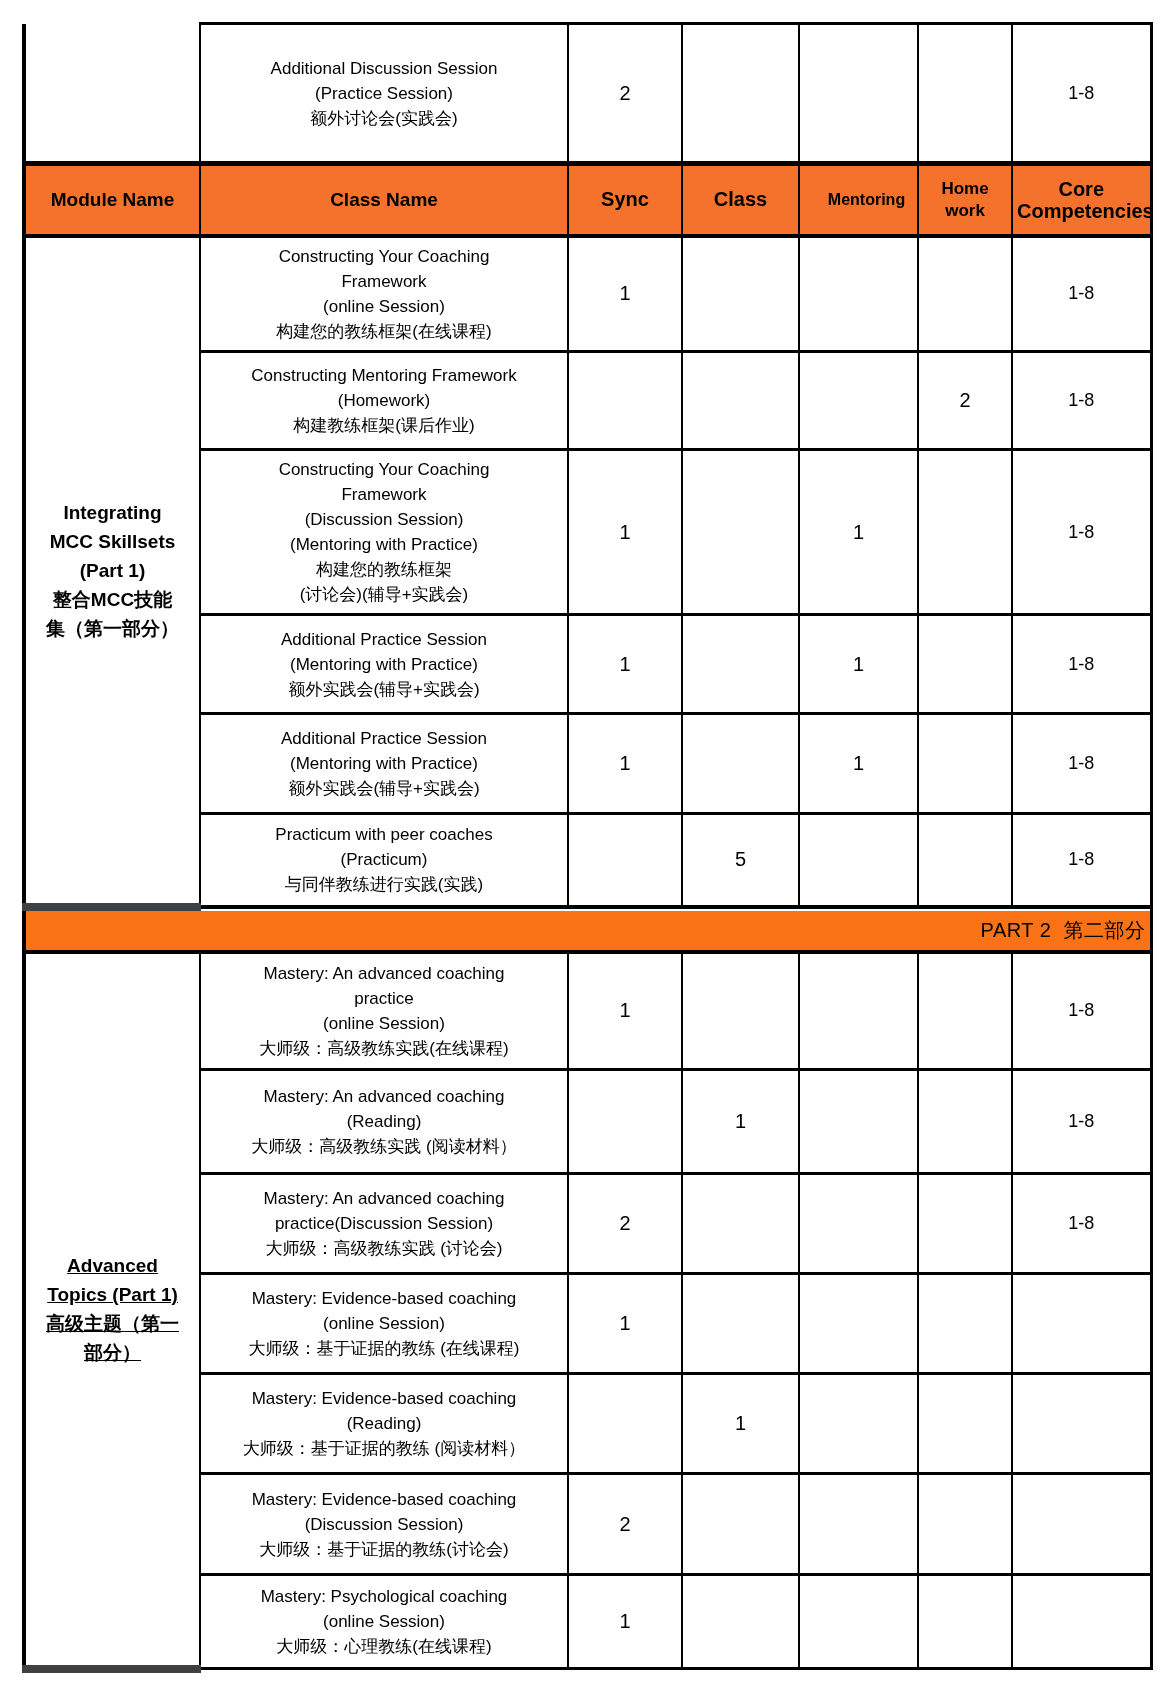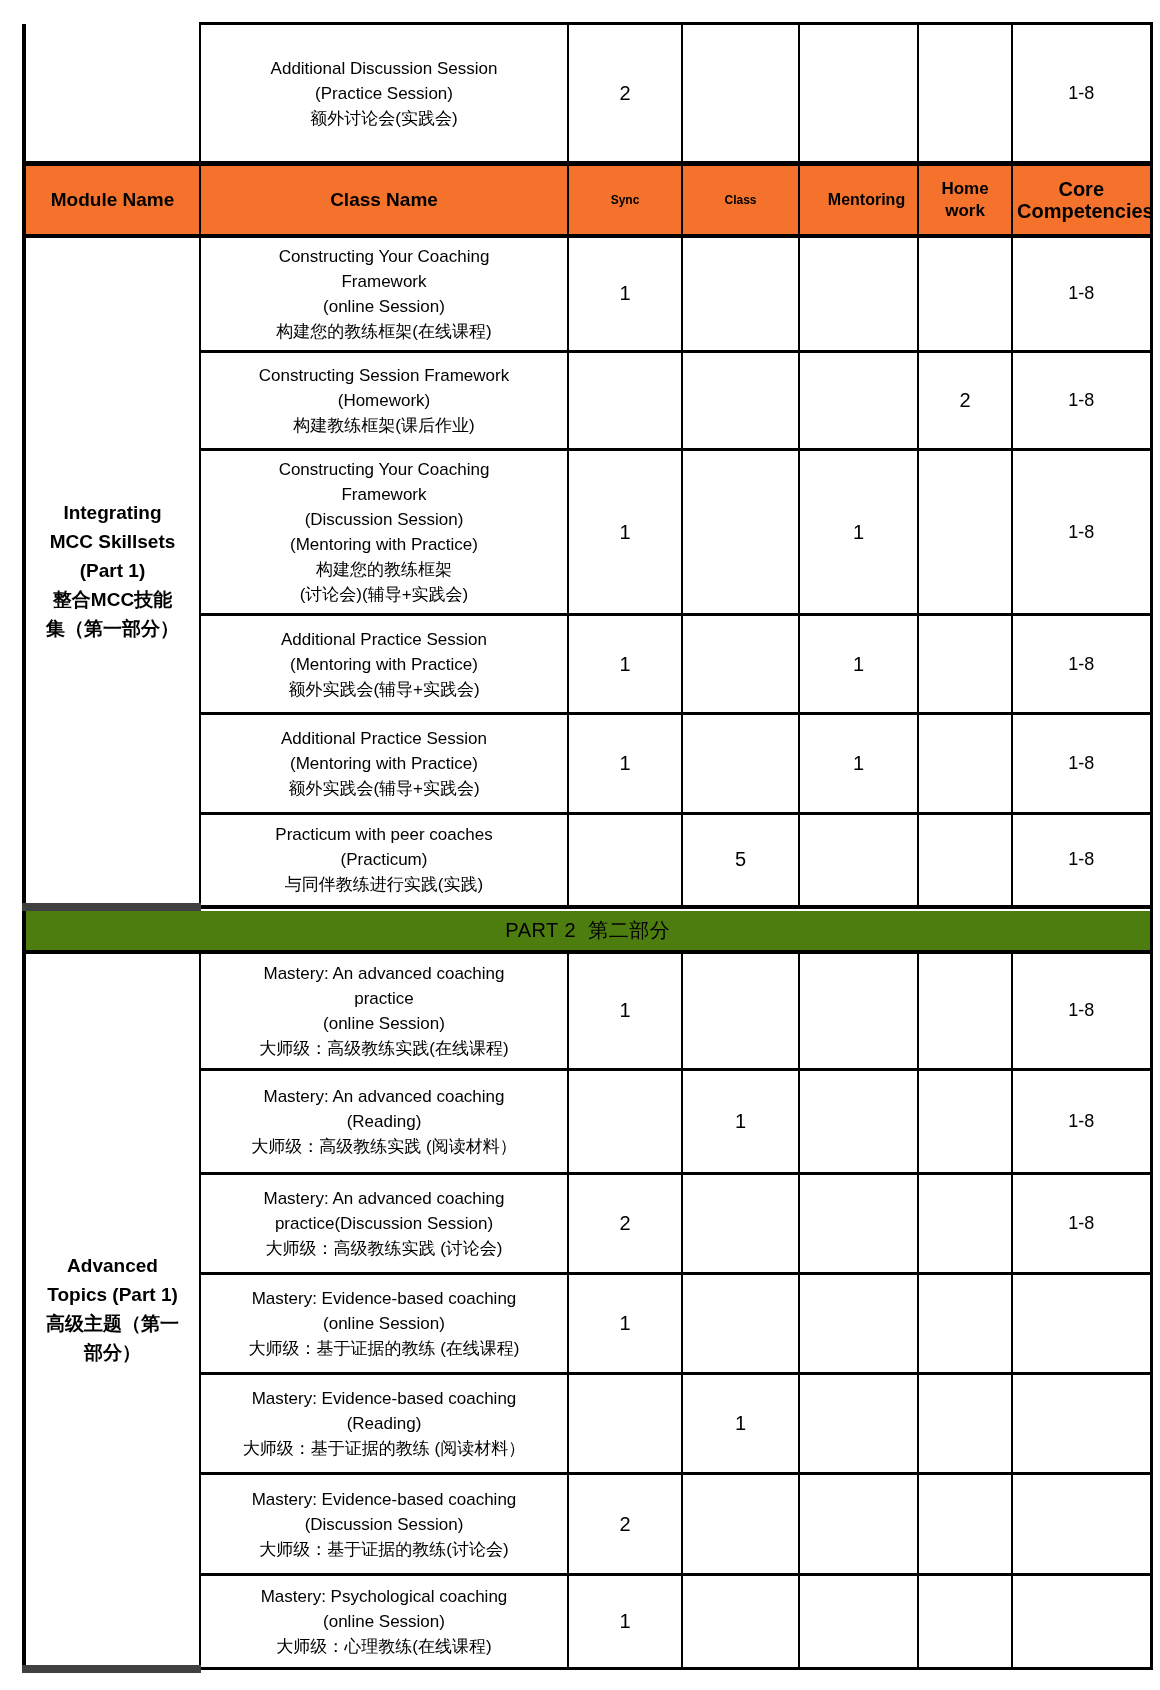--- a/index.html
+++ b/index.html
@@ -22,40 +22,41 @@
     text-align:center;
     vertical-align:middle;
     padding:2px 4px;
     overflow:hidden;
   }
   .preline{white-space:pre-line;margin-left:23px;}
   .prewrap{white-space:pre-wrap;}
   td.outer-left{border-left:4px solid #000;}
   td.outer-right{border-right:3px solid #000;}
   td.no-top{border-top:none;}
-  td.no-bottom{border-bottom:none;}
+  td.no-bottom{border-bottom:none;text-decoration:underline;}
   
   tr.header td{
     background:#F4722B;
     border-top:5px solid #000;
     border-bottom:4px solid #000;
     font-weight:bold;
   }
   td.h-module,td.h-class{font-size:19px;}
-  td.h-sync,td.h-async{font-size:12px;text-align:center;}
+  td.h-sync,td.h-async{font-size:20px;text-align:center;}
   td.h-mentoring{font-size:16px;padding-left:20px;}
   td.h-homework{font-size:17px;line-height:22px;}
   td.h-core{font-size:20px;line-height:22px;}
   
   tr.part-divider td{
-    background:#4d7c0f;
+    background:#f97316;
     border-top:4px solid #000;
     border-bottom:4px solid #000;
     font-size:20px;
     letter-spacing:0.5px;
+    text-align:right;
   }
   
   td.module-cell{
     font-weight:bold;
     font-size:19px;
     line-height:29px;
     border-top:4px solid #000;
     border-bottom:8px solid #404040;
   }
   
@@ -116,21 +117,21 @@
 Framework
 (online Session)
 构建您的教练框架(在线课程)</td>
     <td class="num-cell">1</td>
     <td class="num-cell"></td>
     <td class="num-cell"></td>
     <td class="num-cell"></td>
     <td class="core-cell outer-right">1-8</td>
   </tr>
   <tr style="height:98px">
-    <td class="class-cell preline">Constructing Session Framework
+    <td class="class-cell preline">Constructing Mentoring Framework
 (Homework)
 构建教练框架(课后作业)</td>
     <td class="num-cell"></td>
     <td class="num-cell"></td>
     <td class="num-cell"></td>
     <td class="num-cell">2</td>
     <td class="core-cell outer-right">1-8</td>
   </tr>
   <tr style="height:165px">
     <td class="class-cell preline">Constructing Your Coaching

